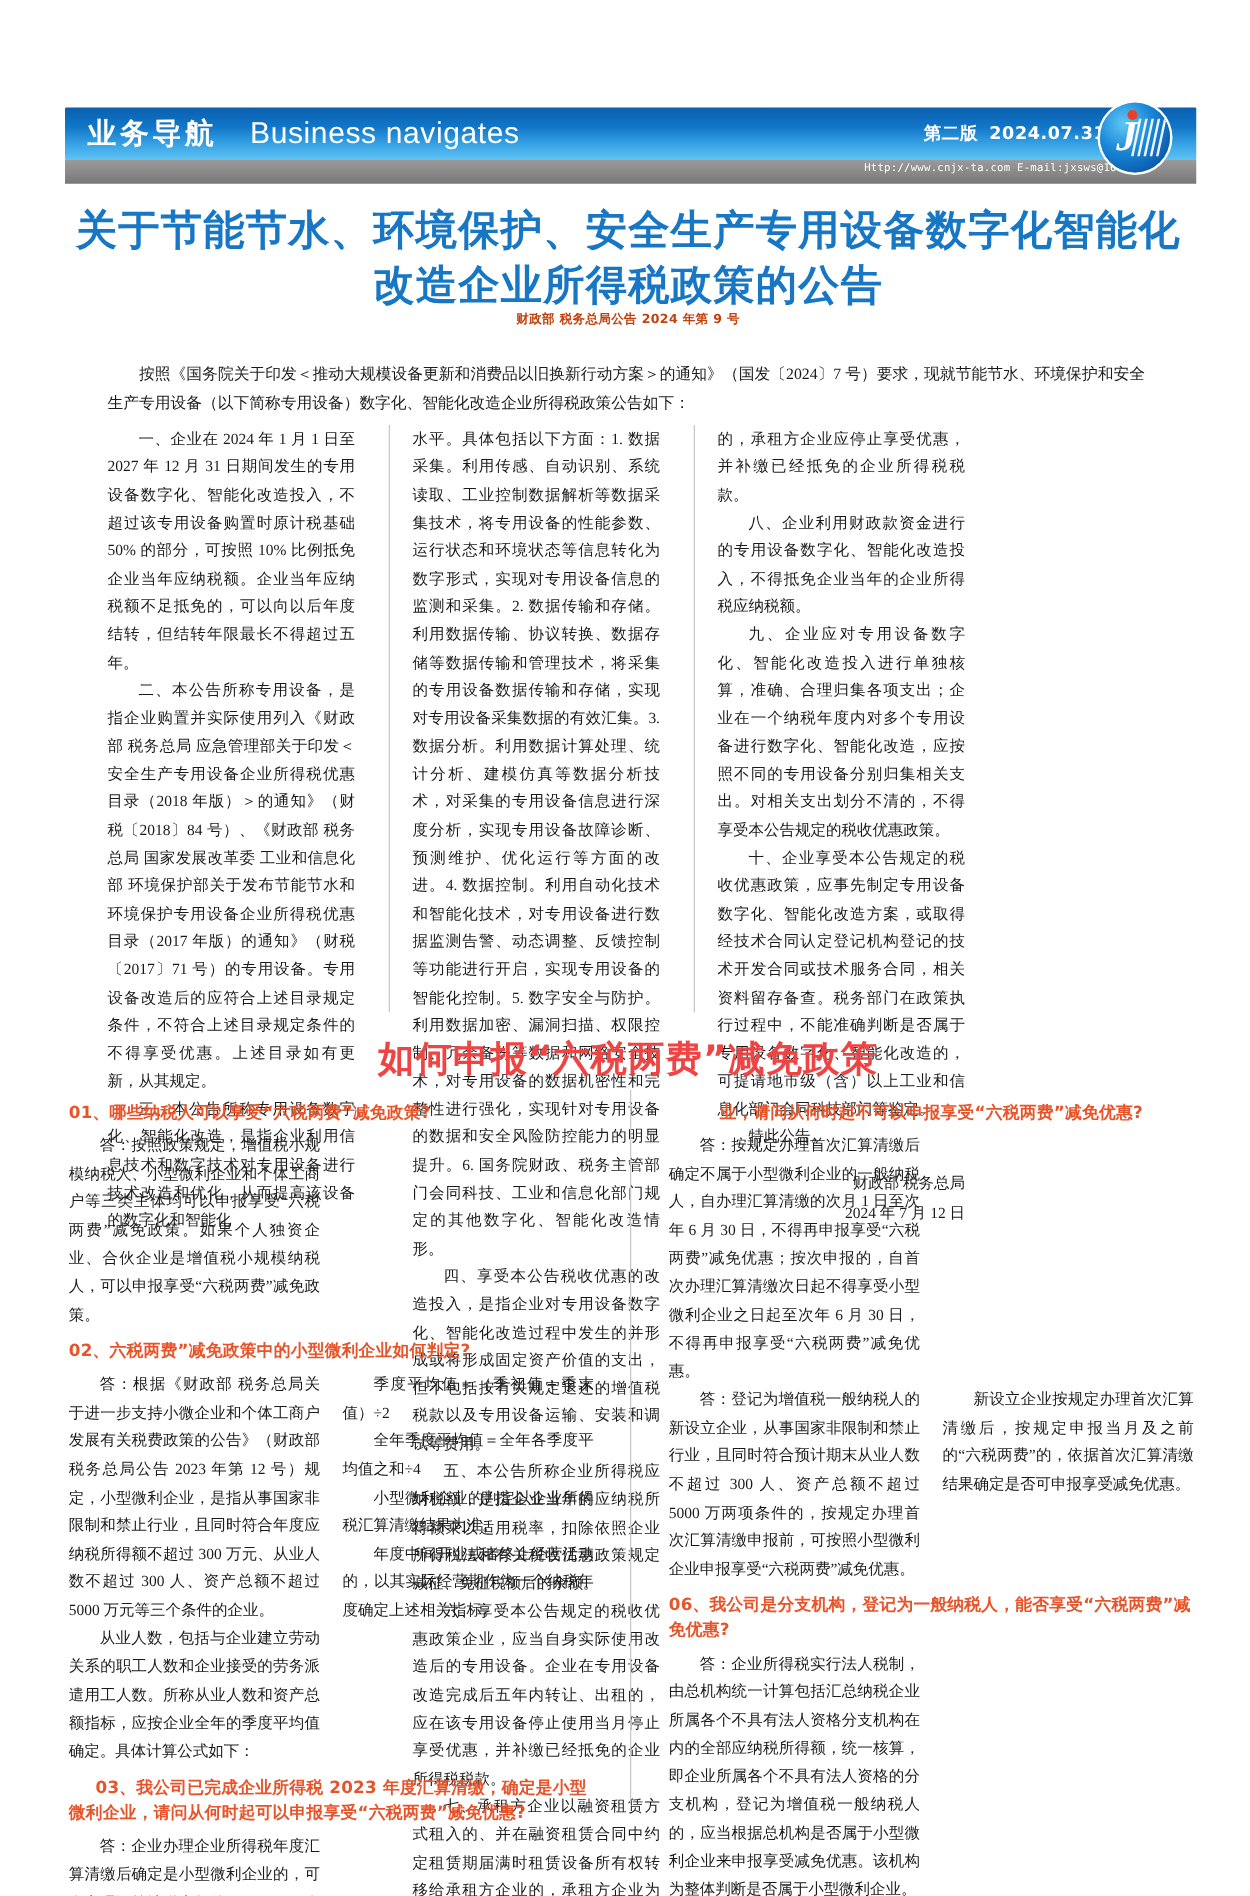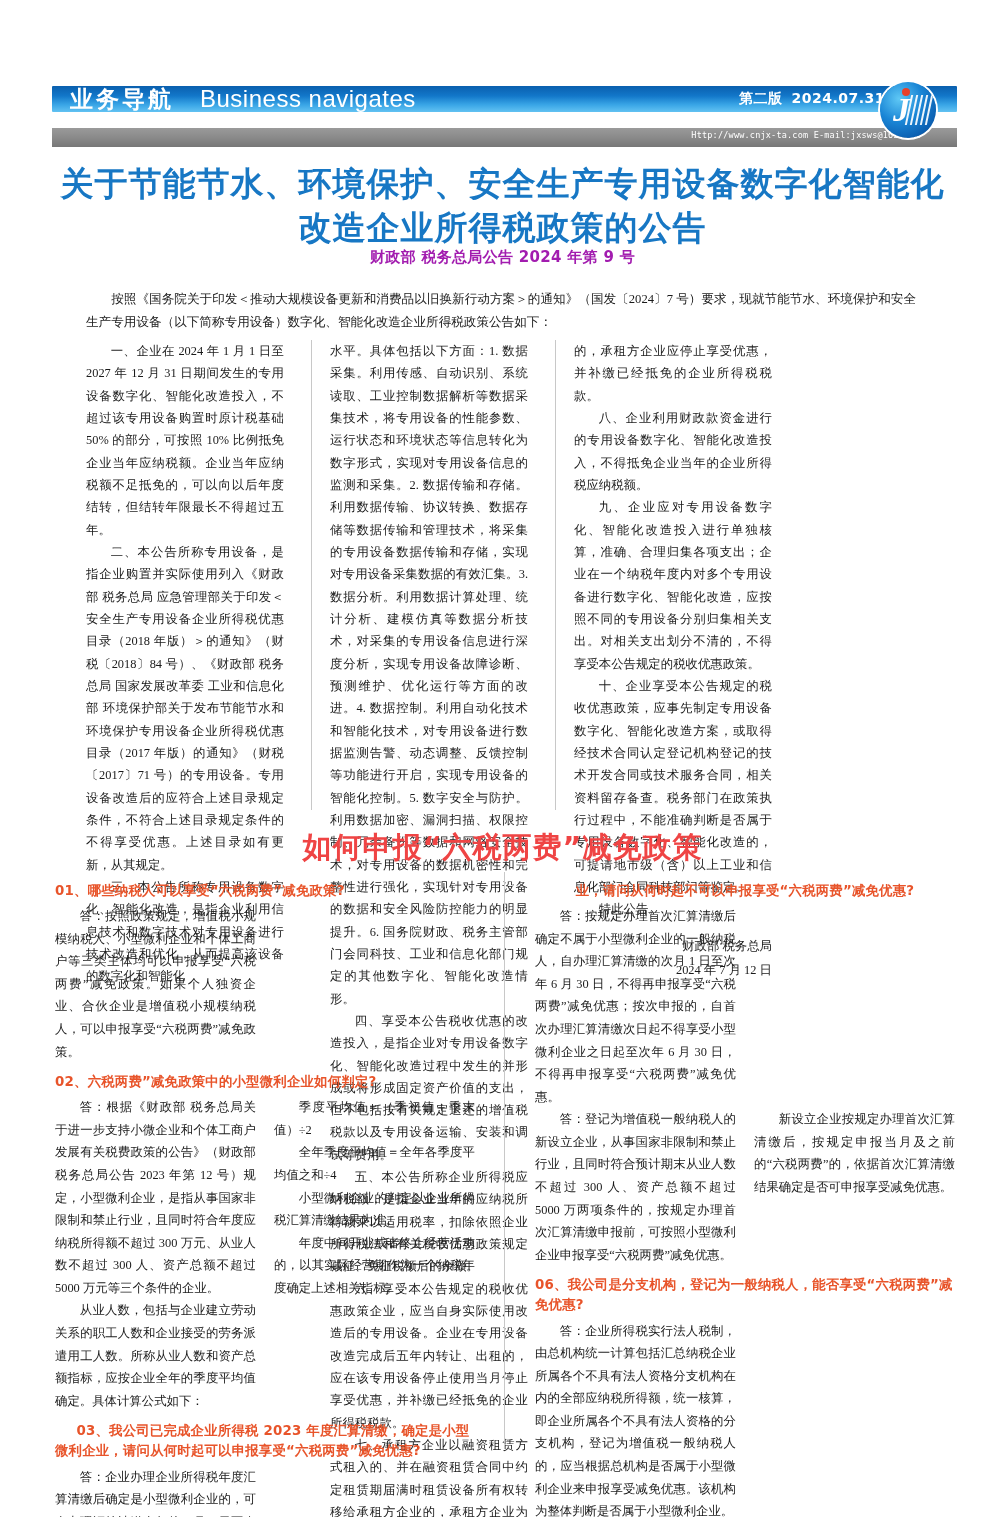--- a/index.html
+++ b/index.html
@@ -11,21 +11,21 @@
     position:relative;
     overflow:hidden;
   }
   .page{
     position:absolute;left:0;top:0;width:1000px;height:1517px;
     box-sizing:border-box;
     padding:0;
   }
   
   .masthead{
-    position:absolute;left:52px;top:86px;width:905px;height:26px;
+    position:absolute;left:52px;top:86px;width:905px;height:42px;
     background:linear-gradient(180deg,#0a5fae 0%,#1277c9 38%,#39a5e6 72%,#62c2f2 100%);
     display:flex;align-items:center;
     border-radius:1px;
   }
   .mast-cn{
     font-family:"DejaVu Sans","Liberation Sans",sans-serif;
     font-size:23px;font-weight:700;color:#ffffff;letter-spacing:3px;
     margin-left:18px;line-height:1;
   }
   .mast-en{
@@ -75,21 +75,21 @@
     position:absolute;left:60px;top:162px;width:885px;
     text-align:center;
     font-family:"DejaVu Sans","Liberation Sans",sans-serif;
     font-size:33px;font-weight:700;color:#1777c4;
     line-height:1.32;letter-spacing:1px;
   }
   .a1-sub{
     position:absolute;left:60px;top:248px;width:885px;
     text-align:center;
     font-family:"DejaVu Sans","Liberation Sans",sans-serif;
-    font-size:15px;font-weight:700;color:#a21caf;letter-spacing:.3px;
+    font-size:10px;font-weight:700;color:#c2410c;letter-spacing:.3px;
   }
   .a1-lead{
     position:absolute;left:86px;top:288px;width:830px;
     font-size:12.6px;line-height:1.85;color:#1a1a1a;
     text-align:justify;text-justify:inter-ideograph;
     text-indent:2em;
   }
   .a1-cols{
     position:absolute;left:86px;top:340px;width:830px;height:470px;
     display:flex;gap:18px;

